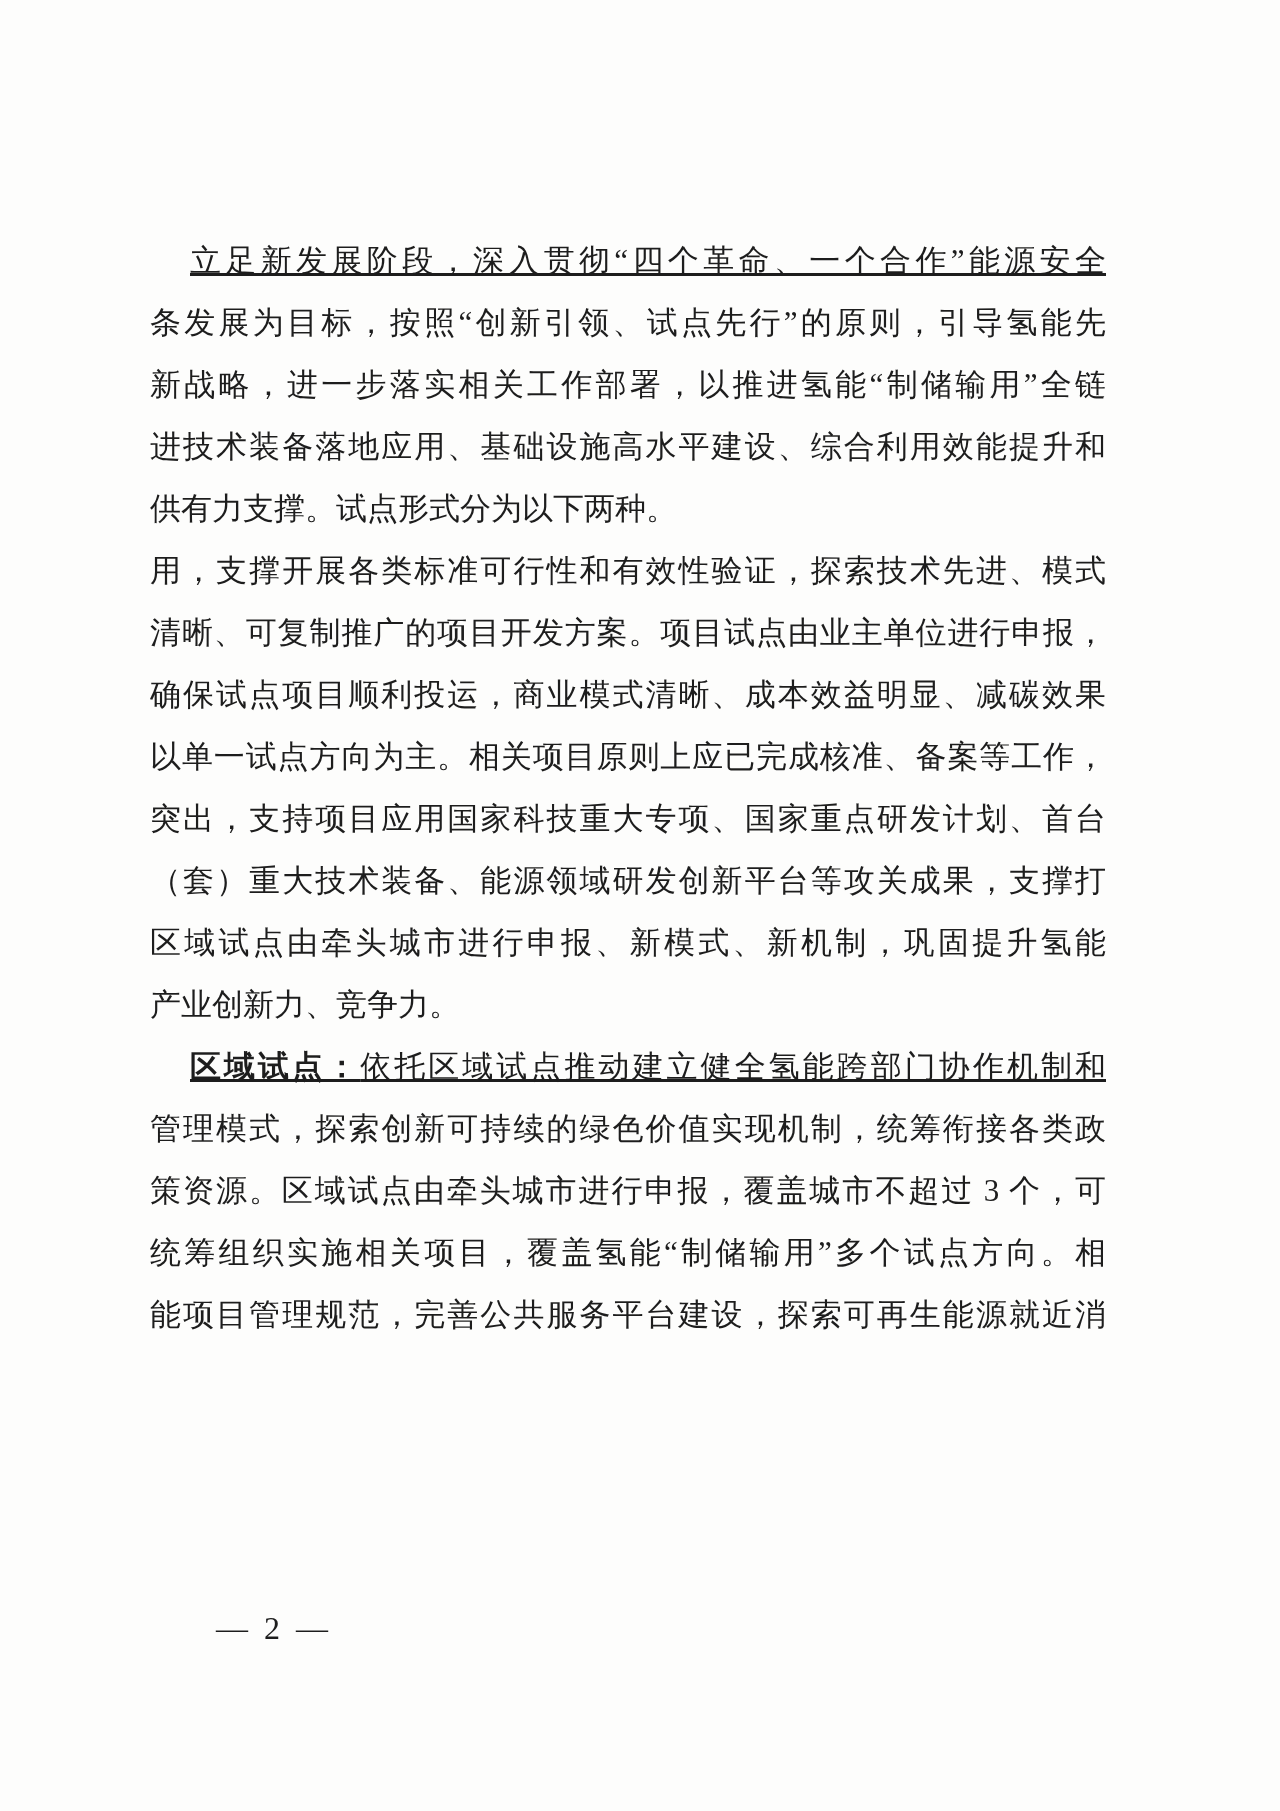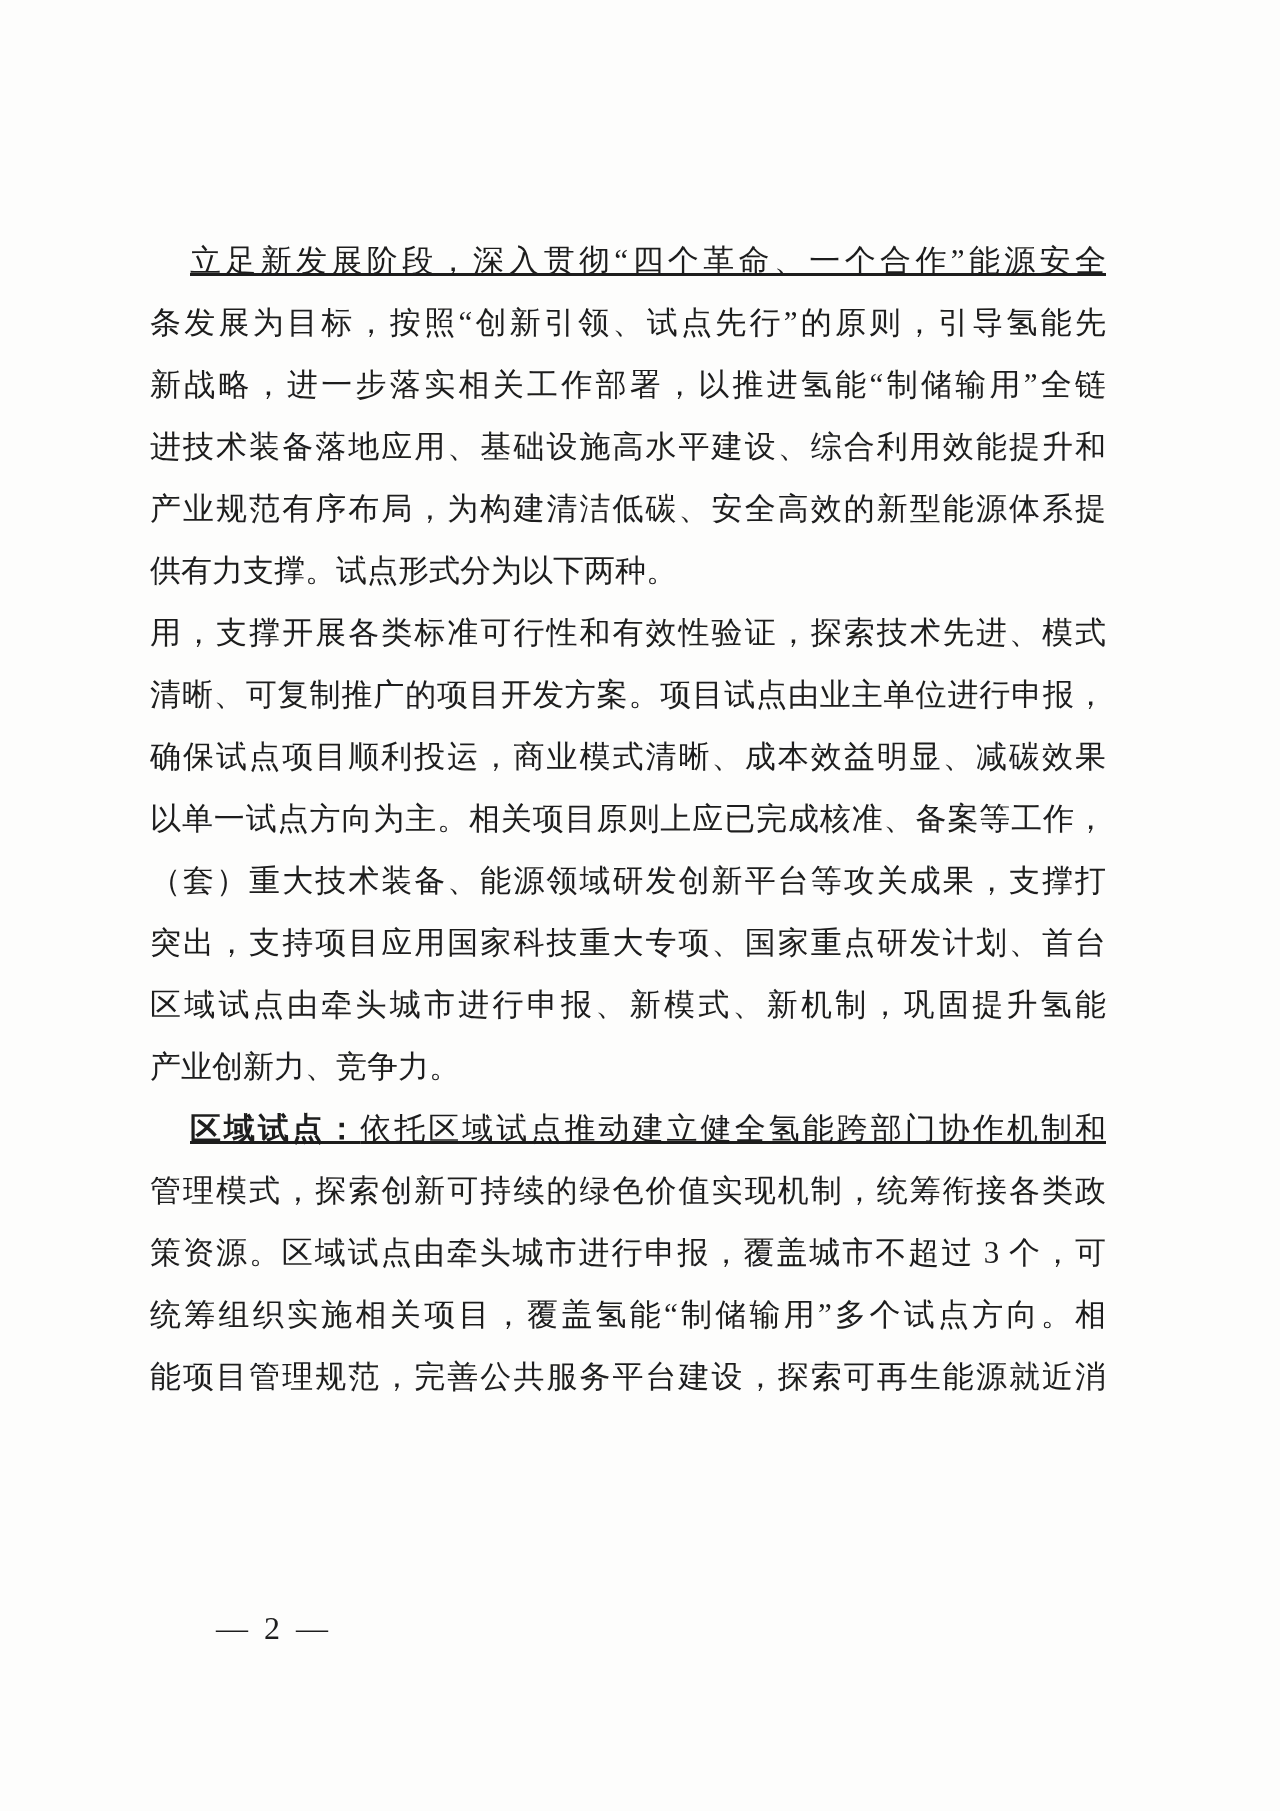--- a/index.html
+++ b/index.html
@@ -70,23 +70,20 @@
       </div>
 
       <div class="line">
         <span class="lead-bold"></span><span>新战略，进一步落实相关工作部署，以推进氢能“制储输用”全链</span>
       </div>
 
       <div class="line">
         <span class="lead-bold"></span><span>进技术装备落地应用、基础设施高水平建设、综合利用效能提升和</span>
       </div>
 
-      <div class="line">
-        <span class="lead-bold"></span><span>产业规范有序布局，为构建清洁低碳、安全高效的新型能源体系提</span>
-      </div>
 
       <div class="line flush-left">
         <span class="lead-bold"></span><span>供有力支撑。试点形式分为以下两种。</span>
       </div>
 
 
       <div class="line">
         <span class="lead-bold"></span><span>用，支撑开展各类标准可行性和有效性验证，探索技术先进、模式</span>
       </div>
 
@@ -96,25 +93,25 @@
 
       <div class="line">
         <span class="lead-bold"></span><span>确保试点项目顺利投运，商业模式清晰、成本效益明显、减碳效果</span>
       </div>
 
       <div class="line">
         <span class="lead-bold"></span><span>以单一试点方向为主。相关项目原则上应已完成核准、备案等工作，</span>
       </div>
 
       <div class="line">
-        <span class="lead-bold"></span><span>（套）重大技术装备、能源领域研发创新平台等攻关成果，支撑打</span>
+        <span class="lead-bold"></span><span>突出，支持项目应用国家科技重大专项、国家重点研发计划、首台</span>
       </div>
 
       <div class="line">
-        <span class="lead-bold"></span><span>突出，支持项目应用国家科技重大专项、国家重点研发计划、首台</span>
+        <span class="lead-bold"></span><span>（套）重大技术装备、能源领域研发创新平台等攻关成果，支撑打</span>
       </div>
 
       <div class="line">
         <span class="lead-bold"></span><span>区域试点由牵头城市进行申报、新模式、新机制，巩固提升氢能</span>
       </div>
 
       <div class="line flush-left">
         <span class="lead-bold"></span><span>产业创新力、竞争力。</span>
       </div>
 

